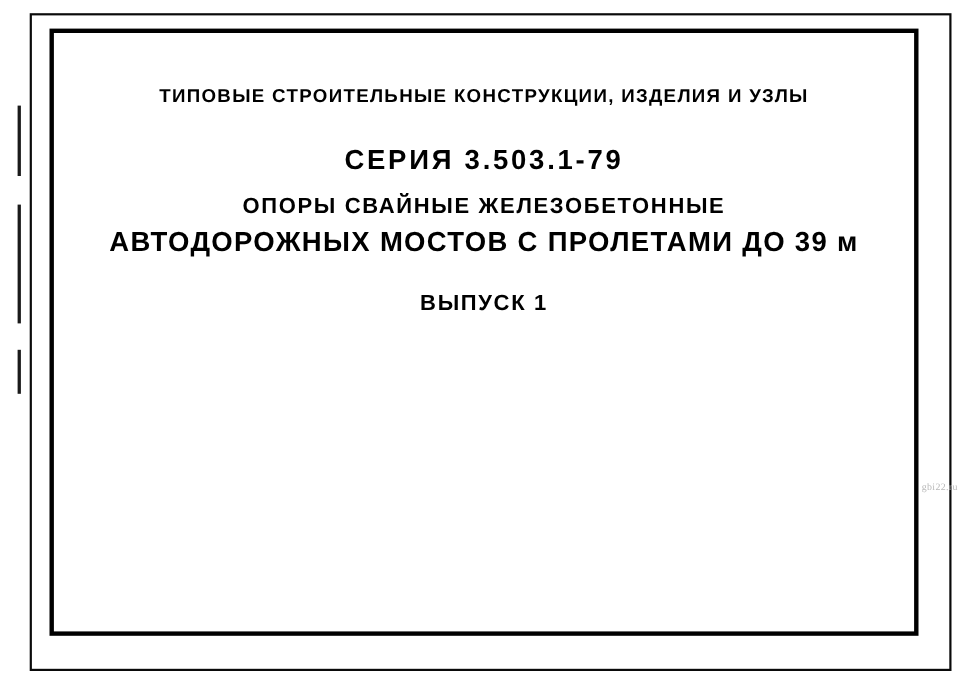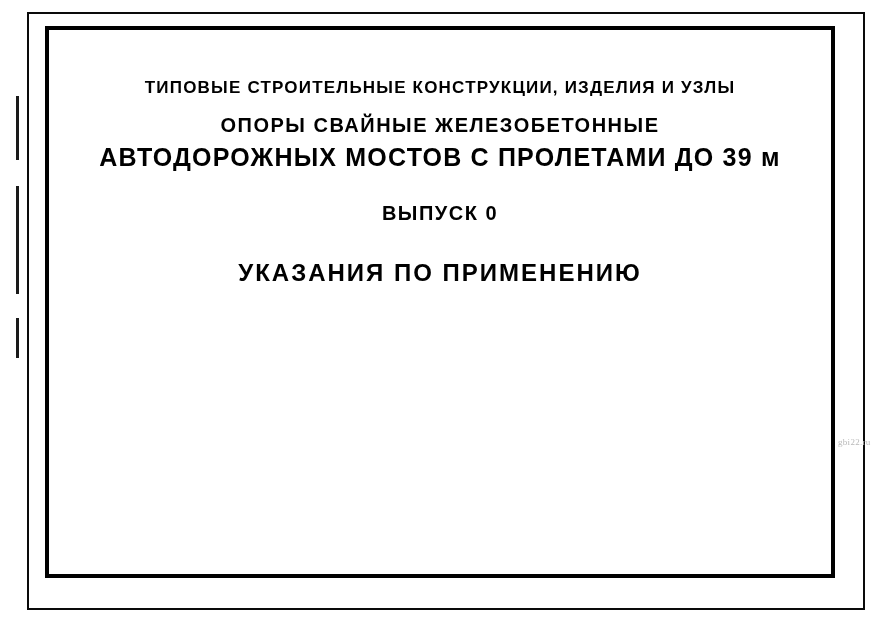--- a/index.html
+++ b/index.html
@@ -126,25 +126,25 @@
   <div id="sheet-outer-border"></div>
   <div id="sheet-inner-border"></div>
 
   <div class="edge-tick" id="edge-tick-top"></div>
   <div class="edge-tick" id="edge-tick-mid"></div>
   <div class="edge-tick" id="edge-tick-bot"></div>
 
   <div id="title-block">
     <div class="line" id="line-standard">ТИПОВЫЕ СТРОИТЕЛЬНЫЕ КОНСТРУКЦИИ, ИЗДЕЛИЯ И УЗЛЫ</div>
 
+    <div class="line" id="line-series">СЕРИЯ   3.503.1-79</div>
 
     <div class="line" id="line-title-1">ОПОРЫ  СВАЙНЫЕ ЖЕЛЕЗОБЕТОННЫЕ</div>
 
     <div class="line" id="line-title-2">АВТОДОРОЖНЫХ  МОСТОВ С ПРОЛЕТАМИ ДО 39 м</div>
 
-    <div class="line" id="line-issue">ВЫПУСК 0</div>
+    <div class="line" id="line-issue">ВЫПУСК 1</div>
 
-    <div class="line" id="line-subtitle">УКАЗАНИЯ ПО ПРИМЕНЕНИЮ</div>
   </div>
 
   <div id="watermark">gbi22.ru</div>
 
 </div>
 
 </body></html>

